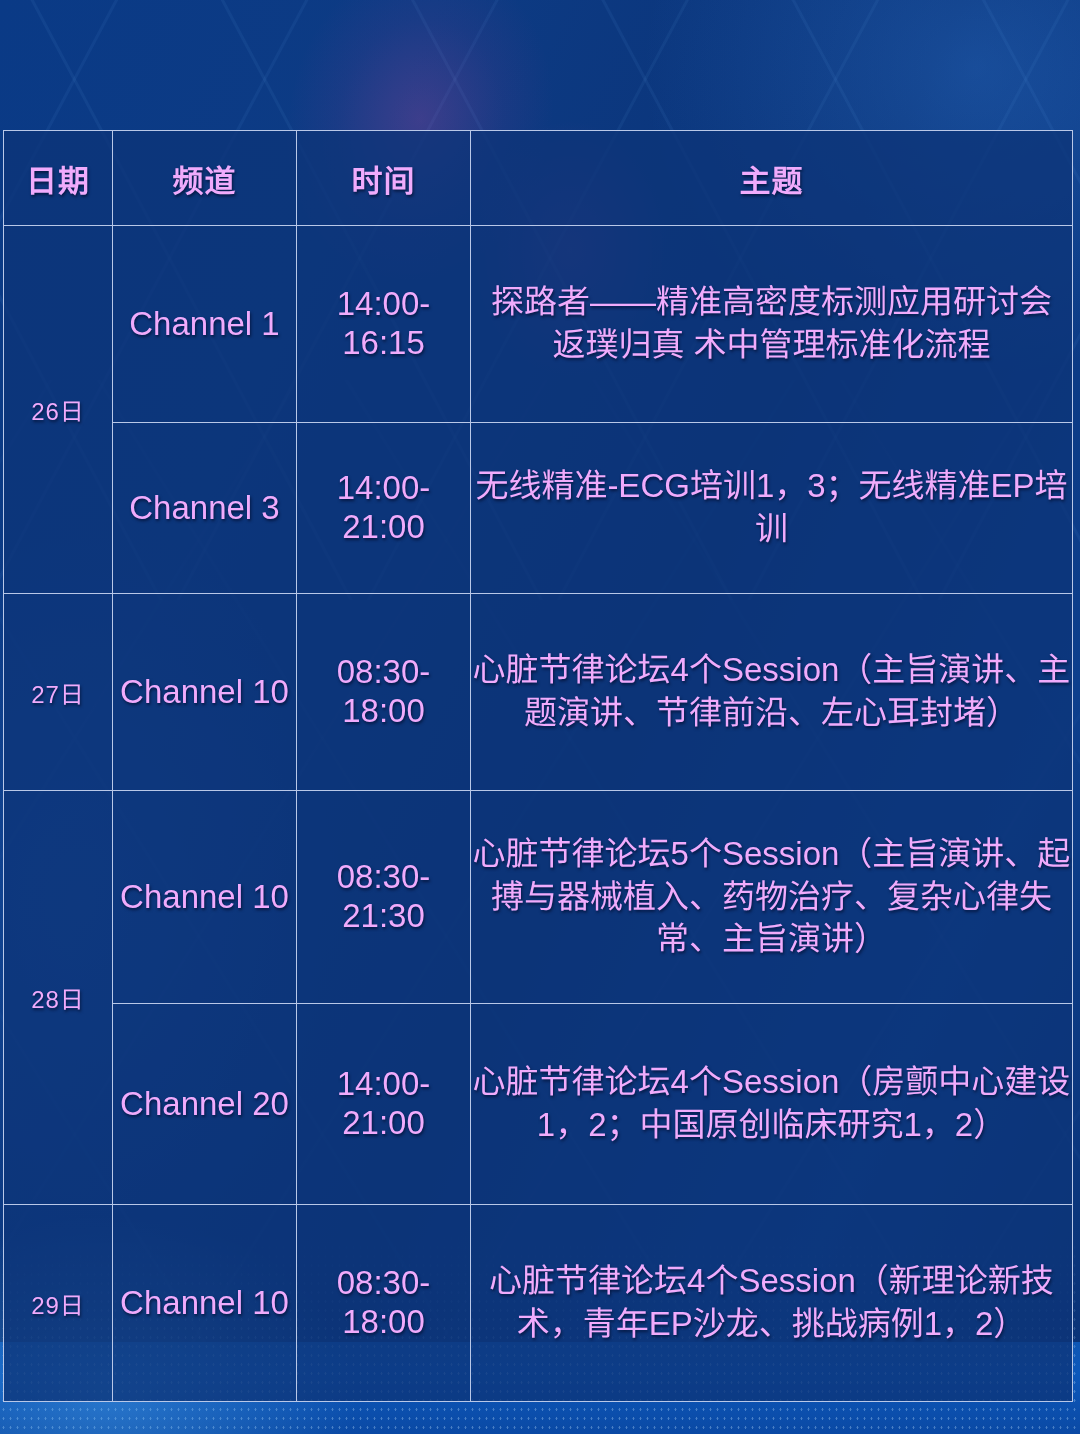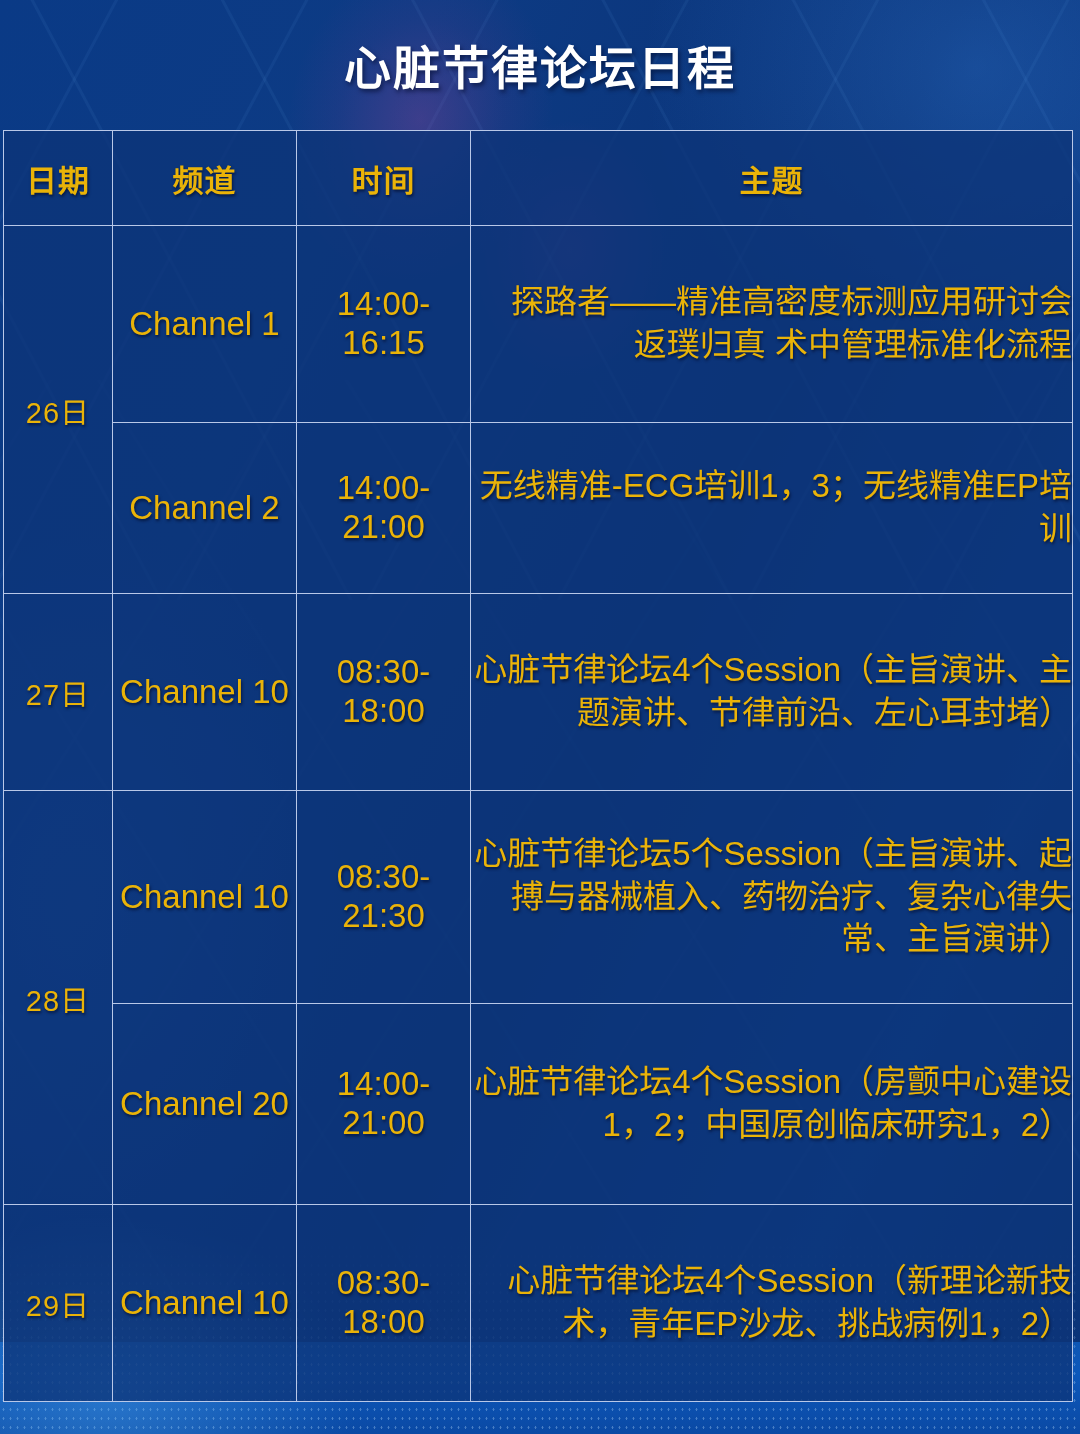--- a/index.html
+++ b/index.html
@@ -165,52 +165,52 @@
     width: 1069px;
   }
   table.schedule {
     width: 100%;
     border-collapse: collapse;
     table-layout: fixed;
     background: rgba(13, 53, 120, 0.78);
   }
   table.schedule td, table.schedule th {
     border: 1px solid #b9c8e8;
-    color: #eab308;
+    color: #f0abfc;
     text-shadow: 1px 2px 3px rgba(0,8,35,0.65);
     vertical-align: middle;
     padding: 0;
   }
   col.c-date  { width: 109px; }
   col.c-chan  { width: 184px; }
   col.c-time  { width: 174px; }
   col.c-topic { width: 602px; }
 
   thead th {
     height: 94px;
     font-size: 31px;
     font-weight: bold;
     text-align: center;
     letter-spacing: 1px;
   }
 
   td.date {
     text-align: center;
-    font-size: 29px;
+    font-size: 24px;
     vertical-align: bottom;
     padding-bottom: 14px;
     letter-spacing: 1px;
   }
   td.chan, td.time {
     text-align: center;
     font-size: 33px;
     line-height: 1.18;
   }
   td.topic {
-    text-align: right;
+    text-align: center;
     font-size: 33px;
     line-height: 1.30;
     padding: 10px 6px 10px 14px;
   }
   tr.r1 td { height: 196px; }
   tr.r2 td { height: 170px; }
   tr.r3 td { height: 196px; }
   tr.r4 td { height: 212px; }
   tr.r5 td { height: 200px; }
   tr.r6 td { height: 196px; }
@@ -224,23 +224,20 @@
   <div class="bg-diamonds"></div>
   <div class="bg-diamonds-2"></div>
   <div class="bg-glow-tr"></div>
   <div class="bg-glow-left"></div>
   <div class="bg-magenta"></div>
   <div class="bg-magenta-2"></div>
   <div class="bg-bottom-band"></div>
   <div class="bg-bottom-dots"></div>
   <div class="bg-bottom-glow"></div>
 
-  <div class="title-bar">
-    <div class="title-text">心脏节律论坛日程</div>
-  </div>
 
   <div class="schedule-wrap">
     <table class="schedule">
       <colgroup>
         <col class="c-date">
           <col class="c-chan">
           <col class="c-time">
           <col class="c-topic">
       </colgroup>
       <thead>
@@ -252,21 +249,21 @@
         </tr>
       </thead>
       <tbody>
         <tr class="r1">
           <td class="date" rowspan="2">26日</td>
           <td class="chan">Channel 1</td>
           <td class="time">14:00-16:15</td>
           <td class="topic">探路者——精准高密度标测应用研讨会 返璞归真 术中管理标准化流程</td>
         </tr>
         <tr class="r2">
-          <td class="chan">Channel 2</td>
+          <td class="chan">Channel 3</td>
           <td class="time">14:00-21:00</td>
           <td class="topic">无线精准-ECG培训1，3；无线精准EP培训</td>
         </tr>
         <tr class="r3">
           <td class="date">27日</td>
           <td class="chan">Channel 10</td>
           <td class="time">08:30-18:00</td>
           <td class="topic">心脏节律论坛4个Session（主旨演讲、主题演讲、节律前沿、左心耳封堵）</td>
         </tr>
         <tr class="r4">

